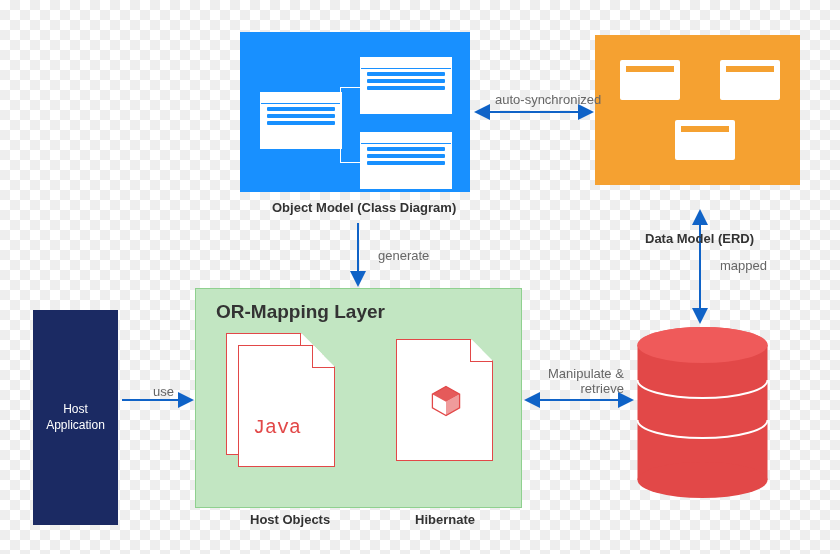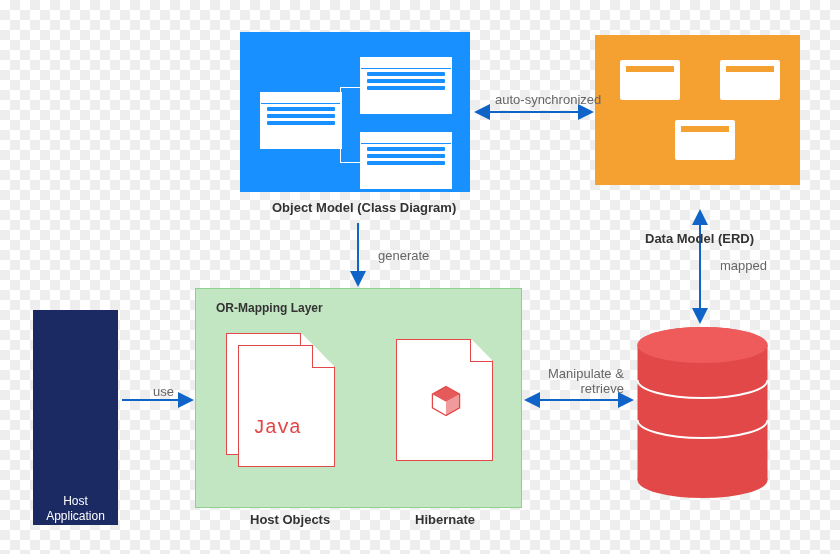--- a/index.html
+++ b/index.html
@@ -75,21 +75,21 @@
 
   
   .or-layer {
     left:195px; top:288px;
     width:325px; height:218px;
     background:#c2e6c2;
     border:1px solid #8fd08f;
   }
   .or-title {
     position:absolute; left:20px; top:12px;
-    font-weight:bold; font-size:12px; color:#333;
+    font-weight:bold; font-size:19px; color:#333;
   }
   .doc-shape {
     position:absolute;
     width:95px; height:120px;
     background:#fff;
     border:1.5px solid #e24848;
   }
   .doc-fold {
     position:absolute; right:-1px; top:-1px;
     width:22px; height:22px;
@@ -102,21 +102,21 @@
   .java-front { left:42px; top:56px; z-index:2; }
   .java-text { position:absolute; left:14px; top:70px; color:#e24848; font-size:20px; }
   .hib-doc { left:200px; top:50px; }
   .hib-icon { position:absolute; left:32px; top:44px; width:34px; height:34px; }
 
   
   .host-app {
     left:33px; top:310px;
     width:85px; height:215px;
     background:#1b2a63;
-    display:flex; align-items:flex-end; justify-content:center;
+    display:flex; align-items:center; justify-content:center;
     color:#fff; font-size:12px; text-align:center; line-height:1.3;
   }
 
   
   .db {
     position:absolute;
     left:635px; top:325px;
     width:135px; height:175px;
     z-index:1;
   }

